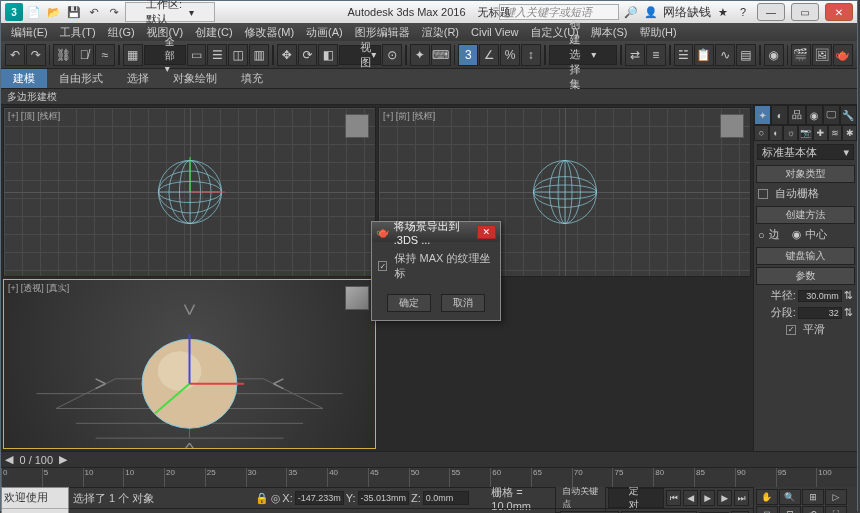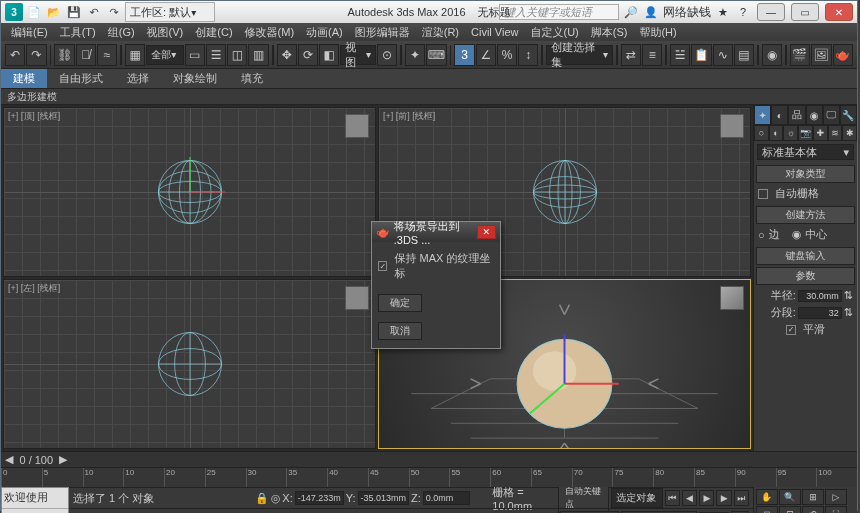--- a/index.html
+++ b/index.html
@@ -21,21 +21,21 @@
   .search-box { width: 120px; height: 16px; background: #f5f5f5; border: 1px solid #aaa; font-style: italic; color: #888; padding: 0 4px; font-size: 10px; line-height: 14px; }
   .help-icn { width: 16px; height: 16px; display: flex; align-items: center; justify-content: center; font-size: 11px; }
 
   .menubar { height: 18px; background: linear-gradient(to bottom, #4a4a4a, #393939); display: flex; align-items: center; padding: 0 4px; color: #cfcfcf; font-size: 11px; }
   .menu-item { padding: 0 6px; height: 100%; display: flex; align-items: center; }
 
   .main-toolbar { height: 28px; background: linear-gradient(to bottom, #454545, #363636); border-bottom: 1px solid #222; display: flex; align-items: center; padding: 0 4px; gap: 1px; }
   .tb-btn { width: 22px; height: 22px; background: #3a3a3a; border: 1px solid #222; display: flex; align-items: center; justify-content: center; font-size: 12px; overflow: hidden; }
   .tb-btn.on { background: #4a7aaa; }
   .tb-sep { width: 2px; height: 20px; background: #222; margin: 0 2px; }
-  .tb-dropdown { height: 20px; background: #2a2a2a; border: 1px solid #222; color: #ccc; font-size: 10px; padding: 0 4px; display: flex; align-items: center; }
+  .tb-dropdown { height: 20px; background: #2a2a2a; border: 1px solid #222; color: #ccc; font-size: 10px; padding: 0 20px; display: flex; align-items: center; }
 
   .ribbon { height: 20px; background: #3f3f3f; display: flex; align-items: center; border-bottom: 1px solid #222; }
   .ribbon-tab { padding: 0 12px; height: 100%; display: flex; align-items: center; font-size: 11px; }
   .ribbon-tab.active { background: #4a7aaa; color: #fff; }
   .sub-ribbon { height: 16px; background: #3a3a3a; border-bottom: 1px solid #222; display: flex; align-items: center; padding: 0 6px; font-size: 10px; }
 
   .workspace { position: relative; height: 346px; display: flex; }
   .viewports { flex: 1; position: relative; display: grid; grid-template-columns: 1fr 1fr; grid-template-rows: 1fr 1fr; gap: 2px; background: #2a2a2a; padding: 2px; }
   .viewport { background: #3b3b3b; border: 1px solid #222; position: relative; overflow: hidden; }
   .viewport.active { border: 1px solid #d0b040; }
@@ -63,21 +63,21 @@
   .color-swatch { display: inline-block; width: 18px; height: 14px; background: #b8a078; border: 1px solid #222; vertical-align: middle; }
   .radio-row { display: flex; align-items: center; gap: 4px; font-size: 10px; padding: 1px 0; }
   .spinner-row { display: flex; align-items: center; justify-content: flex-end; gap: 2px; font-size: 10px; padding: 1px 0; }
   .spinner { width: 44px; background: #2a2a2a; border: 1px solid #222; color: #ccc; font-size: 9px; text-align: right; padding: 0 2px; }
   .chk { width: 10px; height: 10px; border: 1px solid #888; display: inline-flex; align-items: center; justify-content: center; font-size: 8px; margin-right: 3px; }
 
   .dialog { position: absolute; left: 370px; top: 220px; width: 130px; background: #3a3a3a; border: 1px solid #888; box-shadow: 2px 2px 6px rgba(0,0,0,.5); z-index: 100; }
   .dlg-title { height: 20px; background: linear-gradient(to bottom, #555, #333); display: flex; align-items: center; padding: 0 4px; color: #eee; font-size: 10px; }
   .dlg-title .dlg-close { margin-left: auto; width: 24px; height: 14px; background: #c9302c; display: flex; align-items: center; justify-content: center; color: #fff; font-size: 9px; border: 1px solid #a22; }
   .dlg-body { padding: 8px 6px; }
-  .dlg-btns { display: flex; gap: 10px; justify-content: center; margin-top: 12px; flex-direction: column; }
+  .dlg-btns { display: flex; gap: 10px; justify-content: center; margin-top: 12px; }
   .dlg-btn { width: 44px; height: 18px; background: #444; border: 1px solid #222; font-size: 10px; display: flex; align-items: center; justify-content: center; }
 
   .time-slider { height: 16px; background: #333; border-top: 1px solid #222; display: flex; align-items: center; padding: 0 4px; font-size: 9px; }
   .time-ruler { height: 20px; background: #363636; border-top: 1px solid #222; position: relative; }
   .ruler-marks { position: absolute; inset: 0; display: flex; }
   .ruler-tick { flex: 1; border-left: 1px solid #555; font-size: 8px; color: #aaa; padding-left: 1px; }
 
   .status-area { display: flex; height: 42px; }
   .status-left { width: 68px; background: #e0e0e0; color: #333; font-size: 9px; border: 1px solid #888; display: flex; flex-direction: column; }
   .status-mid { flex: 1; background: #393939; display: flex; flex-direction: column; }
@@ -224,34 +224,20 @@
             <ellipse cx="50" cy="50" rx="45" ry="22" fill="none" stroke="#8cd"></ellipse>
             <ellipse cx="50" cy="50" rx="45" ry="10" fill="none" stroke="#8cd"></ellipse>
             <ellipse cx="50" cy="50" rx="22" ry="45" fill="none" stroke="#8cd"></ellipse>
             <ellipse cx="50" cy="50" rx="10" ry="45" fill="none" stroke="#8cd"></ellipse>
             <line x1="5" y1="50" x2="95" y2="50" stroke="#8cd"></line>
             <line x1="50" y1="5" x2="50" y2="95" stroke="#8cd"></line>
           </svg>
         <div class="cube-corner"></div>
       </div>
 
-      <div class="viewport">
-        <div class="grid"></div>
-          <div class="grid-axis-h"></div>
-          <div class="grid-axis-v"></div>
-        <span class="vp-label">[+] [左] [线框]</span>
-        <svg class="wire-sphere" viewBox="0 0 100 100">
-            <circle cx="50" cy="50" r="45" fill="none" stroke="#8cd" stroke-width="1"></circle>
-            <ellipse cx="50" cy="50" rx="45" ry="22" fill="none" stroke="#8cd"></ellipse>
-            <ellipse cx="50" cy="50" rx="22" ry="45" fill="none" stroke="#8cd"></ellipse>
-            <line x1="5" y1="50" x2="95" y2="50" stroke="#8cd"></line>
-            <line x1="50" y1="5" x2="50" y2="95" stroke="#8cd"></line>
-          </svg>
-        <div class="cube-corner"></div>
-      </div>
 
       <div class="viewport active" style="background: radial-gradient(circle at 50% 40%, #4a4a4a, #2a2a2a);">
         <span class="vp-label">[+] [透视] [真实]</span>
         <svg style="position:absolute;inset:0;width:100%;height:100%" viewBox="0 0 370 170">
           <g stroke="#666" fill="none">
             <path d="M50,130 L320,130 M70,145 L300,145 M90,160 L280,160 M30,115 L340,115 M110,100 L260,100"></path>
             <path d="M50,130 L110,100 M320,130 L260,100 M185,160 L185,95"></path>
           </g>
           <ellipse cx="185" cy="105" rx="48" ry="45" fill="#d6bf9a" stroke="#8cd" stroke-width="1"></ellipse>
           <ellipse cx="175" cy="92" rx="22" ry="20" fill="#e8dbc0" opacity=".6"></ellipse>

